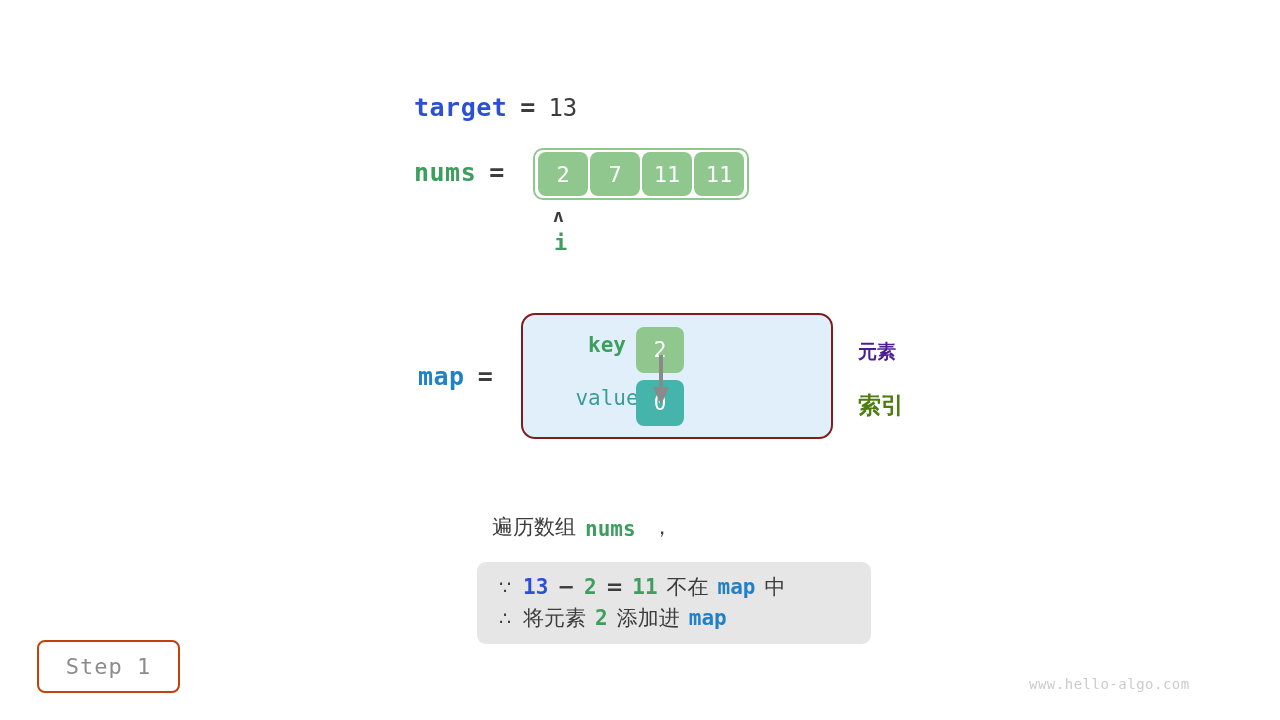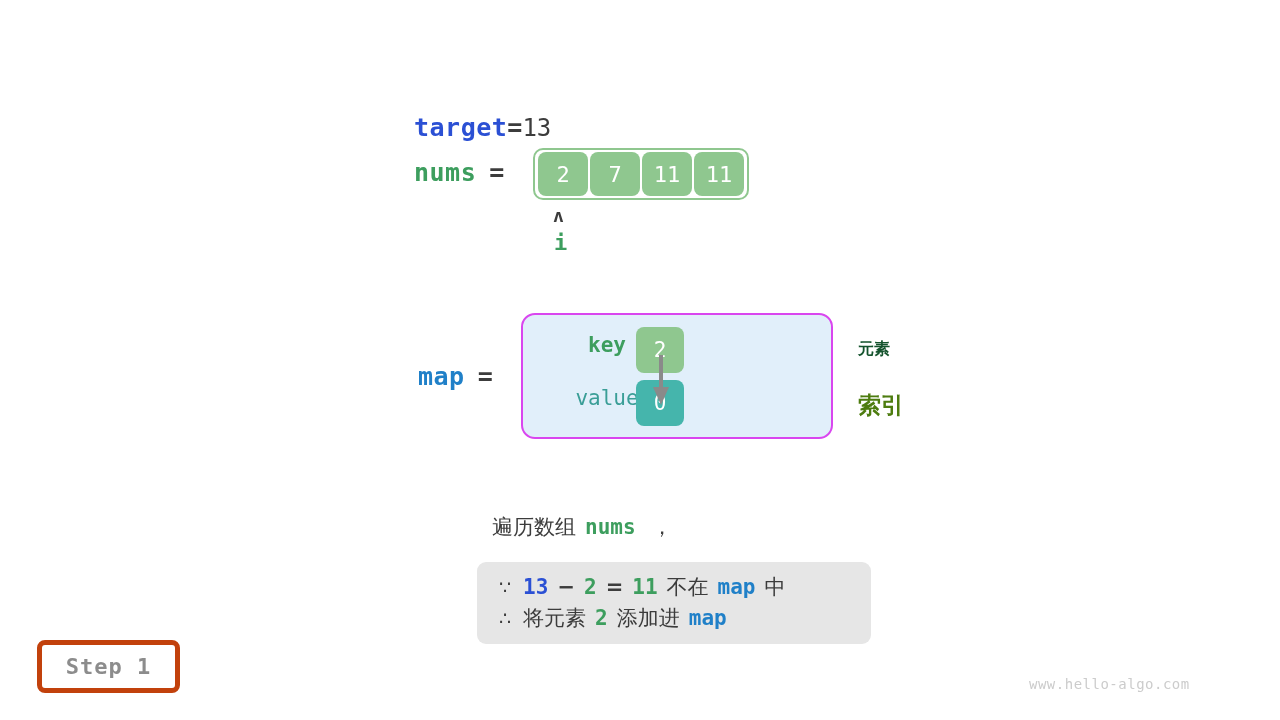--- a/index.html
+++ b/index.html
@@ -17,22 +17,22 @@
   }
 
   
   .abs { position: absolute; }
   .mono { font-family: "DejaVu Sans Mono", monospace; }
   .cjk  { font-family: "DejaVu Sans", sans-serif; }
 
   
   #target-row {
     left: 414px; top: 93px;
-    display: flex; align-items: baseline; 
-    font-size: 25px; font-weight: bold; margin-top: 20px;
+    display: flex; align-items: baseline; gap: 13px;
+    font-size: 25px; font-weight: bold;
   }
   #target-name { color: #2b50d4; letter-spacing: .5px; }
   #target-eq   { color: #3c3c3c; font-weight: bold; }
   #target-val  { color: #3c3c3c; font-weight: normal; font-size: 24px; }
 
   
   #nums-row {
     left: 414px; top: 158px;
     display: flex; align-items: center;
   }
@@ -88,21 +88,21 @@
     font-size: 25px; font-weight: bold;
   }
   #map-name { color: #2080c8; letter-spacing: .5px; }
   #map-eq   { color: #3c3c3c; margin-left: 13px; }
 
   #map-box {
     position: absolute;
     left: 521px; top: 313px;
     width: 312px; height: 126px;
     background: #e1effa;
-    border: 2px solid #d946ef;
+    border: 2px solid #7f1d1d;
     border-radius: 14px;
     box-sizing: border-box;
   }
   #map-key-label {
     position: absolute; left: 36px; top: 18px;
     width: 96px; text-align: center;
     color: #3d9e5e; font-size: 21px; font-weight: bold;
   }
   #map-value-label {
     position: absolute; left: 30px; top: 71px;
@@ -125,32 +125,32 @@
   #map-arrow {
     position: absolute;
     left: 127px; top: 40px;
     width: 22px; height: 52px;
     pointer-events: none;
   }
 
   
   #legend-element {
     left: 858px; top: 339px;
-    color: #14532d; font-size: 16px; font-weight: bold;
+    color: #4c1d95; font-size: 19px; font-weight: bold;
   }
   #legend-index {
     left: 858px; top: 390px;
     color: #4d7c0f; font-size: 23px; font-weight: bold;
   }
 
   
   #caption {
     left: 492px; top: 513px;
     font-size: 21px; color: #3c3c3c;
-    display: flex; align-items: center;
+    display: flex; align-items: flex-end;
   }
   #caption .kw { color: #3d9e5e; font-family: "DejaVu Sans Mono", monospace;
                  font-weight: bold; margin: 0 9px; }
   #caption .comma { margin-left: 7px; }
 
   
   #explain-box {
     position: absolute;
     left: 477px; top: 562px;
     width: 394px; height: 82px;
@@ -170,25 +170,25 @@
                              font-family: "DejaVu Sans Mono", monospace; }
   .explain-line .op        { color: #3c3c3c; font-weight: bold; }
   .explain-line .kw-map    { color: #2080c8; font-weight: bold;
                              font-family: "DejaVu Sans Mono", monospace; }
   .explain-line .sp { display: inline-block; width: 9px; }
 
   
   #step-badge {
     left: 37px; top: 640px;
     width: 143px; height: 53px;
-    border: 5px solid #c2410c;
+    border: 2px solid #c2410c;
     border-radius: 8px;
     box-sizing: border-box;
     display: flex; align-items: center; justify-content: center;
-    color: #8c8c8c; font-size: 22px; font-weight: bold;
+    color: #8c8c8c; font-size: 22px; font-weight: normal;
     letter-spacing: 1px;
     background: #ffffff;
   }
 
   
   #watermark {
     left: 1029px; top: 676px;
     color: #cccccc; font-size: 14px; letter-spacing: .5px;
   }
 </style>

